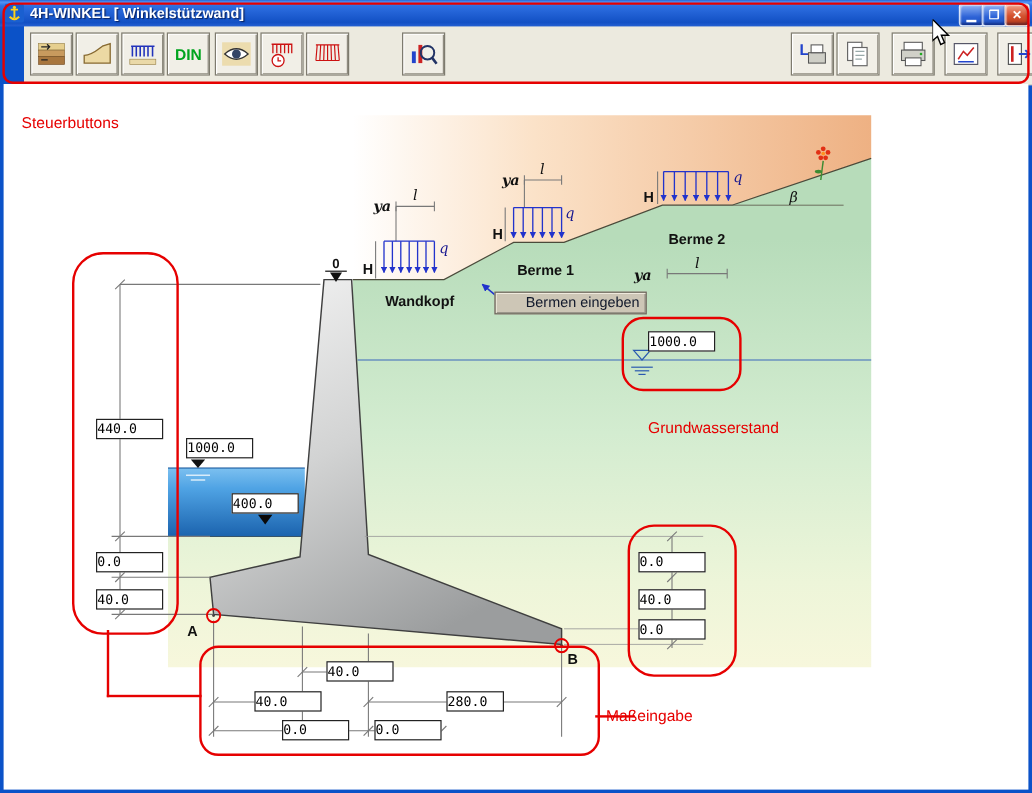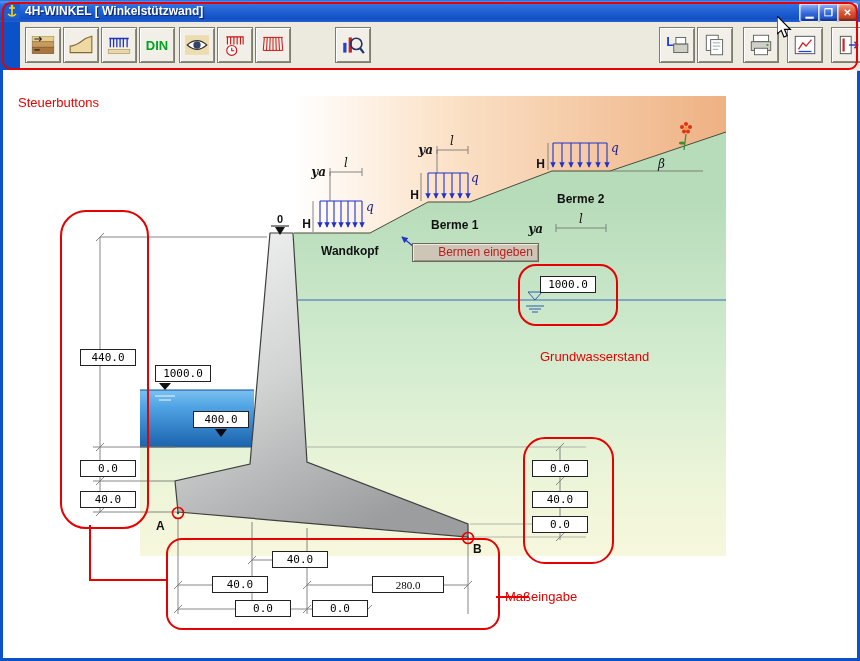--- a/index.html
+++ b/index.html
@@ -19,24 +19,24 @@
   .toolbar{position:absolute;left:20px;top:22px;width:854px;height:48px;background:#eceadf;border-bottom:1px solid #d6d3c4;}
   .tbtn{position:absolute;top:5px;width:36px;height:36px;background:#f1efe7;border:1px solid #7e7b6f;
     box-shadow:inset 1px 1px 0 #ffffff,inset -1px -1px 0 #8f8c80;display:flex;align-items:center;justify-content:center;box-sizing:border-box;}
   .tbtn svg{width:26px;height:26px;}
   .dintext{color:#00a41e;font-weight:bold;font-size:13px;letter-spacing:0;}
   
   .client{position:absolute;left:3px;top:70px;width:854px;height:588px;background:#ffffff;}
   .drawing{position:absolute;left:3px;top:70px;width:854px;height:588px;}
   
   .field{position:absolute;width:56px;height:17px;box-sizing:border-box;border:1px solid #222;background:#fff;
-    font-family:"DejaVu Sans Mono",monospace;font-size:11px;text-align:center;padding:0;z-index:5;}
+    font-family:"DejaVu Sans Mono",monospace;font-size:11px;text-align:left;padding:0;z-index:5;}
   
   .panelbtn{position:absolute;height:19px;box-sizing:border-box;background:#cdc6b6;border:1px solid #6b675c;
-    box-shadow:inset 1px 1px 0 #efeadd,inset -1px -1px 0 #9a958a;color:#b91c1c;font-size:12px;
+    box-shadow:inset 1px 1px 0 #efeadd,inset -1px -1px 0 #9a958a;color:#0f172a;font-size:12px;
     text-align:center;line-height:17px;z-index:5;cursor:default;padding-left:20px;}
   
   .redbox{position:absolute;border:2px solid #e60000;border-radius:16px;pointer-events:none;z-index:8;}
   .redline{position:absolute;background:#e60000;pointer-events:none;z-index:8;}
   .redlabel{position:absolute;color:#e60000;font-size:13px;pointer-events:none;z-index:8;white-space:nowrap;}
   .cursor{position:absolute;left:777px;top:16px;z-index:20;pointer-events:none;}
   
   text{font-family:"Liberation Sans",sans-serif;}
   .tb{font-weight:bold;font-size:12px;fill:#111;}
   .ti{font-family:"DejaVu Serif",serif;font-style:italic;font-size:12px;fill:#15158f;}
@@ -346,21 +346,21 @@
   <input class="field" style="left: 80px; top: 349px;" value="440.0">
   <input class="field" style="left: 155px; top: 365px;" value="1000.0">
   <input class="field" style="left: 193px; top: 411px;" value="400.0">
   <input class="field" style="left: 80px; top: 460px;" value="0.0">
   <input class="field" style="left: 80px; top: 491px;" value="40.0">
   <input class="field" style="left: 532px; top: 460px;" value="0.0">
   <input class="field" style="left: 532px; top: 491px;" value="40.0">
   <input class="field" style="left: 532px; top: 516px;" value="0.0">
   <input class="field" style="left: 272px; top: 551px;" value="40.0">
   <input class="field" style="left: 212px; top: 576px;" value="40.0">
-  <input class="field" style="left: 372px; top: 576px; width: 72px; font-family: Liberation Serif, serif;" value="280.0">
+  <input class="field" style="left: 372px; top: 576px; width: 48px;" value="280.0">
   <input class="field" style="left: 235px; top: 600px;" value="0.0">
   <input class="field" style="left: 312px; top: 600px;" value="0.0">
 
   <div class="panelbtn" style="left:412px;top:243px;width:127px">Bermen eingeben</div>
 
   <div class="redbox" style="left:2px;top:2px;width:852px;height:64px;border-radius:9px"></div>
   <div class="redbox" style="left:60px;top:210px;width:85px;height:315px;border-radius:26px"></div>
   <div class="redbox" style="left:518px;top:264px;width:96px;height:58px;border-radius:18px"></div>
   <div class="redbox" style="left:523px;top:437px;width:87px;height:123px;border-radius:22px"></div>
   <div class="redbox" style="left:166px;top:538px;width:330px;height:88px;border-radius:16px"></div>

